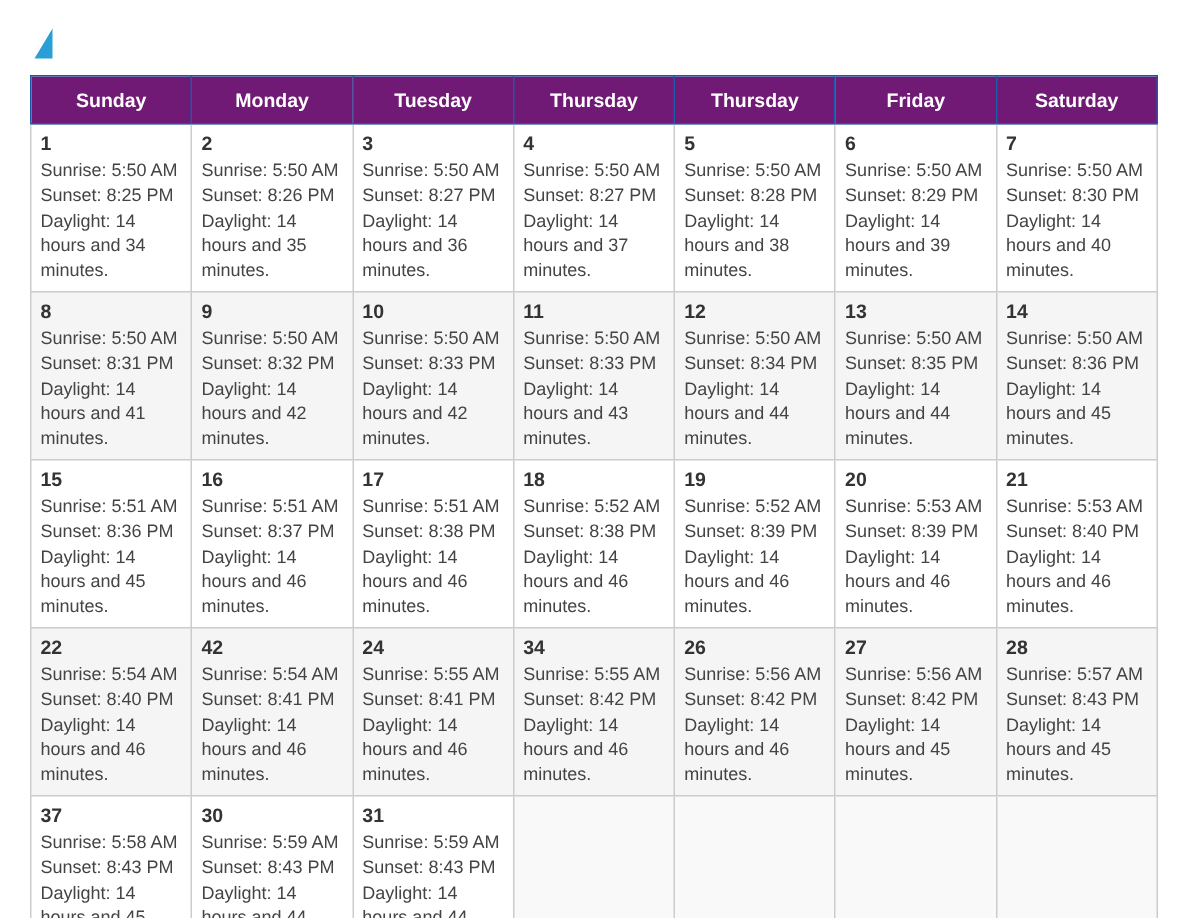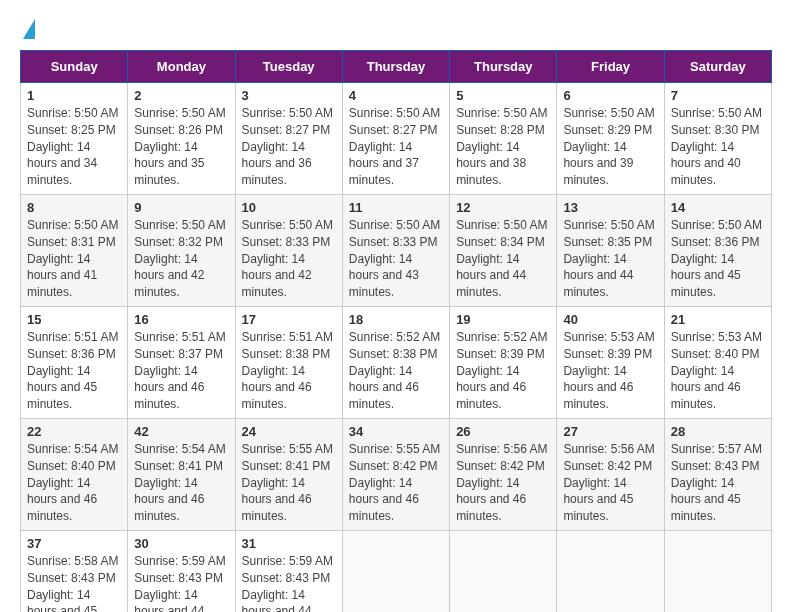--- a/index.html
+++ b/index.html
@@ -183,21 +183,21 @@
       </td>
         <td>
         <span class="day-num">18</span>
         <span class="day-info">Sunrise: 5:52 AM<br>Sunset: 8:38 PM<br>Daylight: 14 hours and 46 minutes.</span>
       </td>
         <td>
         <span class="day-num">19</span>
         <span class="day-info">Sunrise: 5:52 AM<br>Sunset: 8:39 PM<br>Daylight: 14 hours and 46 minutes.</span>
       </td>
         <td>
-        <span class="day-num">40</span>
+        <span class="day-num">20</span>
         <span class="day-info">Sunrise: 5:53 AM<br>Sunset: 8:39 PM<br>Daylight: 14 hours and 46 minutes.</span>
       </td>
         <td>
         <span class="day-num">21</span>
         <span class="day-info">Sunrise: 5:53 AM<br>Sunset: 8:40 PM<br>Daylight: 14 hours and 46 minutes.</span>
       </td>
       </tr>
       <tr>
         <td>
         <span class="day-num">22</span>

